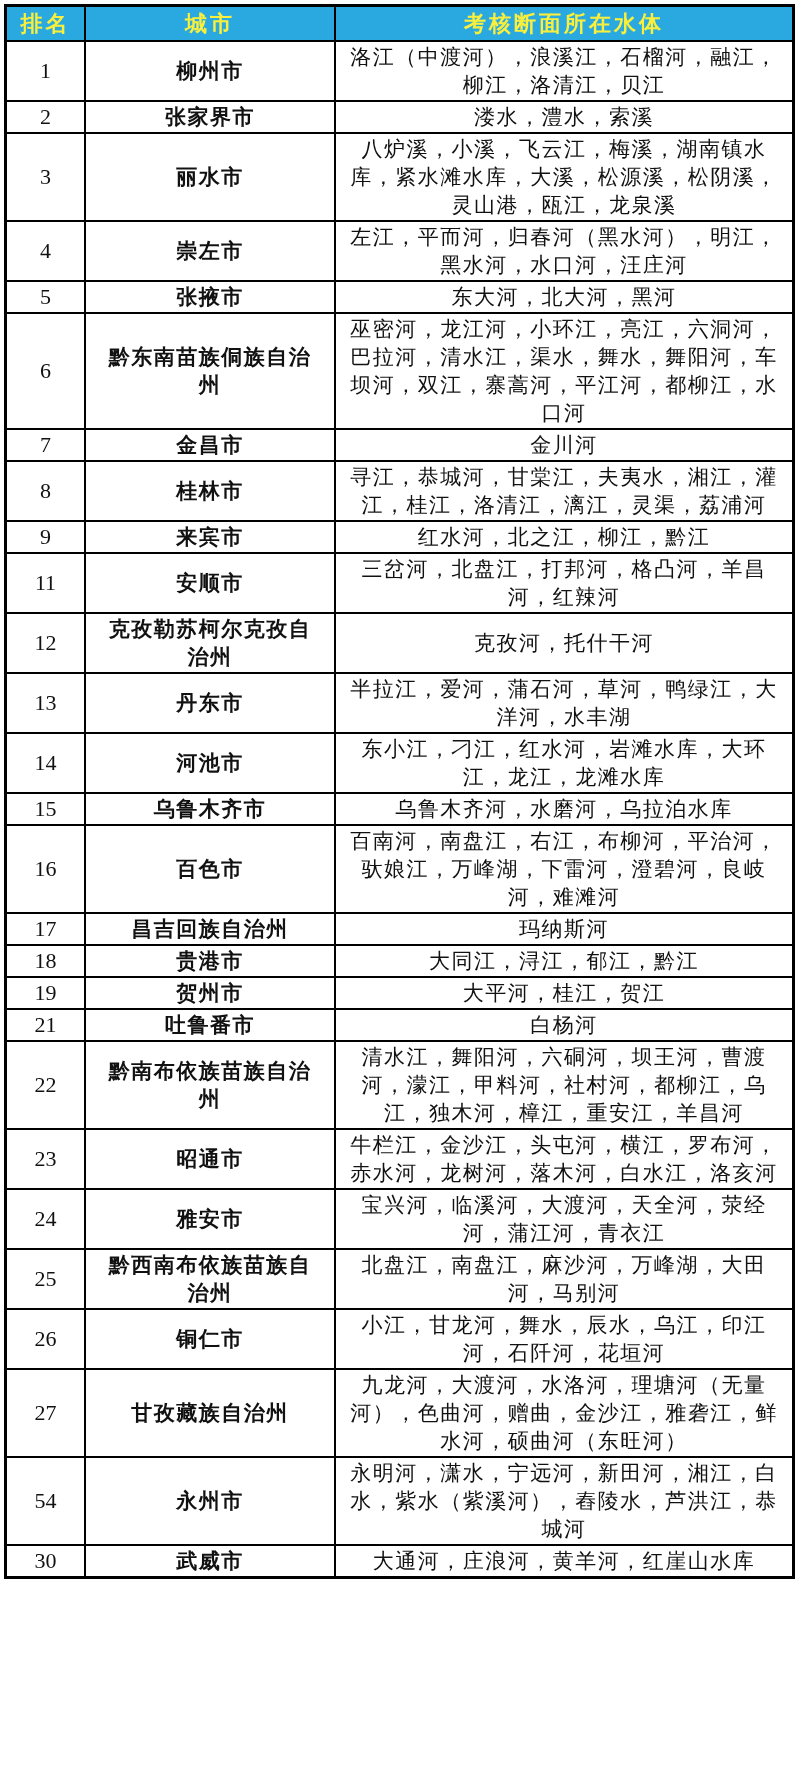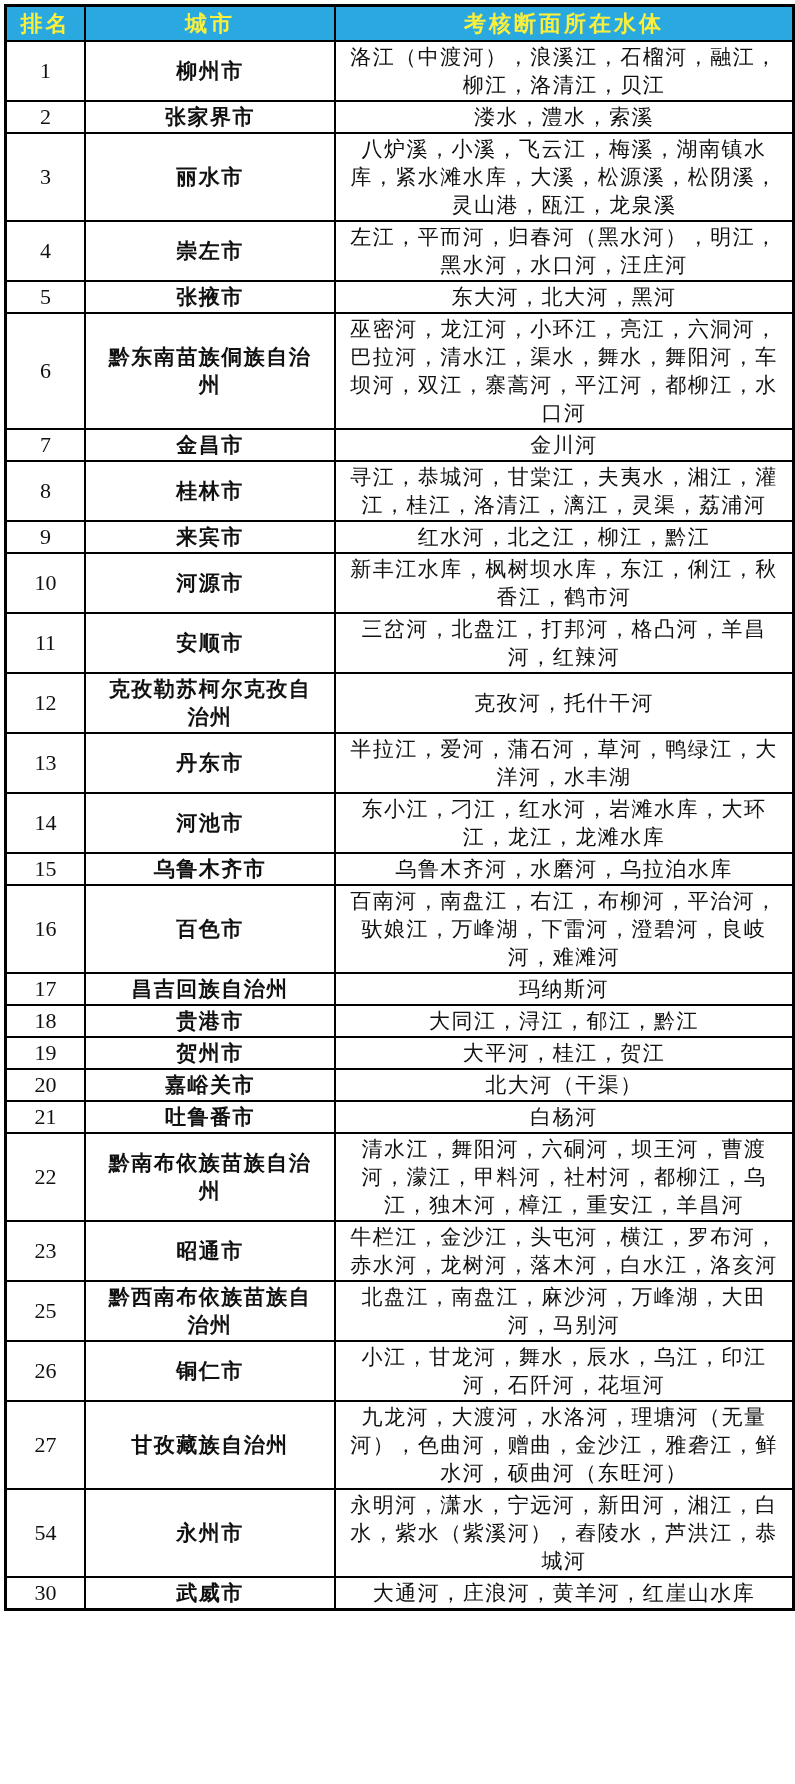--- a/index.html
+++ b/index.html
@@ -116,25 +116,20 @@
     <td class="rank-cell">8</td>
     <td class="city-cell">桂林市</td>
     <td class="waters-cell">寻江，恭城河，甘棠江，夫夷水，湘江，灌江，桂江，洛清江，漓江，灵渠，荔浦河</td>
   </tr>
         <tr class="body-row">
     <td class="rank-cell">9</td>
     <td class="city-cell">来宾市</td>
     <td class="waters-cell">红水河，北之江，柳江，黔江</td>
   </tr>
         <tr class="body-row">
-    <td class="rank-cell">10</td>
-    <td class="city-cell">河源市</td>
-    <td class="waters-cell">新丰江水库，枫树坝水库，东江，俐江，秋香江，鹤市河</td>
-  </tr>
-        <tr class="body-row">
     <td class="rank-cell">11</td>
     <td class="city-cell">安顺市</td>
     <td class="waters-cell">三岔河，北盘江，打邦河，格凸河，羊昌河，红辣河</td>
   </tr>
         <tr class="body-row">
     <td class="rank-cell">12</td>
     <td class="city-cell">克孜勒苏柯尔克孜自治州</td>
     <td class="waters-cell">克孜河，托什干河</td>
   </tr>
         <tr class="body-row">
@@ -166,38 +161,38 @@
     <td class="rank-cell">18</td>
     <td class="city-cell">贵港市</td>
     <td class="waters-cell">大同江，浔江，郁江，黔江</td>
   </tr>
         <tr class="body-row">
     <td class="rank-cell">19</td>
     <td class="city-cell">贺州市</td>
     <td class="waters-cell">大平河，桂江，贺江</td>
   </tr>
         <tr class="body-row">
-    <td class="rank-cell">20</td>
-    <td class="city-cell">嘉峪关市</td>
-    <td class="waters-cell">北大河（干渠）</td>
-  </tr>
-        <tr class="body-row">
     <td class="rank-cell">21</td>
     <td class="city-cell">吐鲁番市</td>
     <td class="waters-cell">白杨河</td>
   </tr>
         <tr class="body-row">
     <td class="rank-cell">22</td>
     <td class="city-cell">黔南布依族苗族自治州</td>
     <td class="waters-cell">清水江，舞阳河，六硐河，坝王河，曹渡河，濛江，甲料河，社村河，都柳江，乌江，独木河，樟江，重安江，羊昌河</td>
   </tr>
         <tr class="body-row">
     <td class="rank-cell">23</td>
     <td class="city-cell">昭通市</td>
     <td class="waters-cell">牛栏江，金沙江，头屯河，横江，罗布河，赤水河，龙树河，落木河，白水江，洛亥河</td>
+  </tr>
+        <tr class="body-row">
+    <td class="rank-cell">24</td>
+    <td class="city-cell">雅安市</td>
+    <td class="waters-cell">宝兴河，临溪河，大渡河，天全河，荥经河，蒲江河，青衣江</td>
   </tr>
         <tr class="body-row">
     <td class="rank-cell">25</td>
     <td class="city-cell">黔西南布依族苗族自治州</td>
     <td class="waters-cell">北盘江，南盘江，麻沙河，万峰湖，大田河，马别河</td>
   </tr>
         <tr class="body-row">
     <td class="rank-cell">26</td>
     <td class="city-cell">铜仁市</td>
     <td class="waters-cell">小江，甘龙河，舞水，辰水，乌江，印江河，石阡河，花垣河</td>

